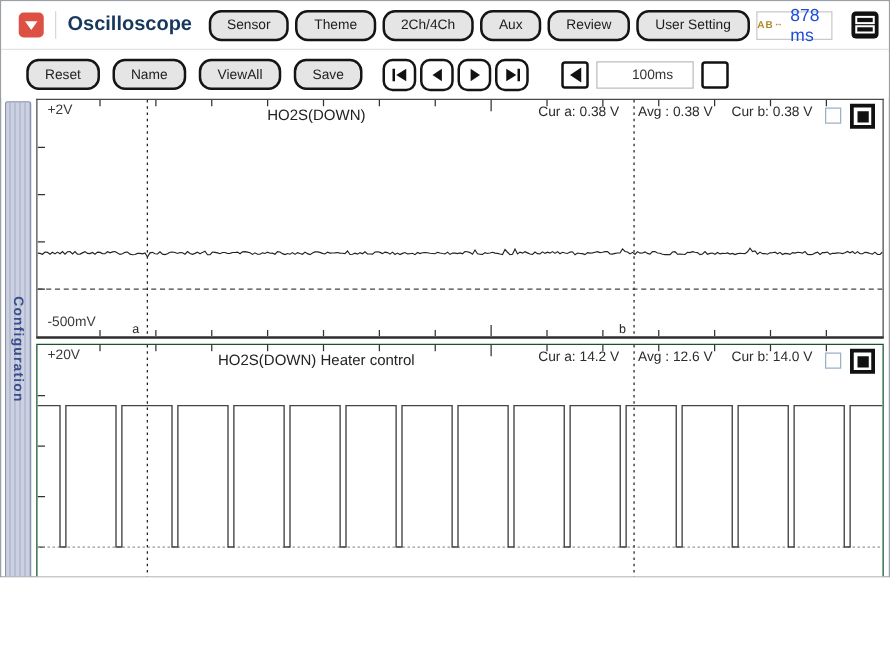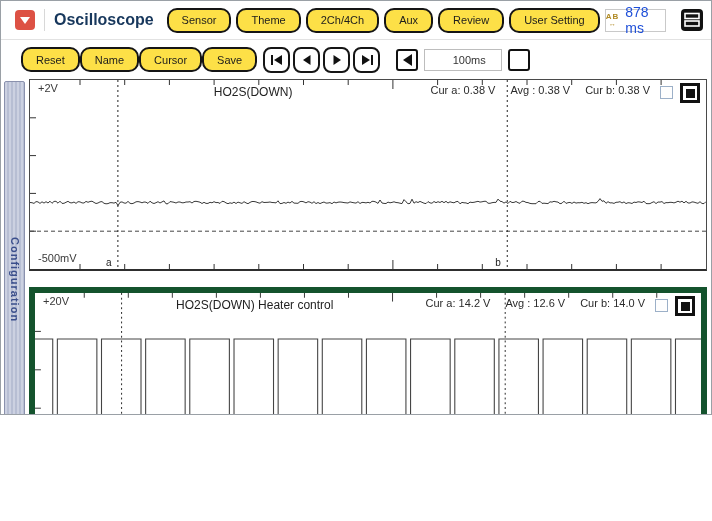--- a/index.html
+++ b/index.html
@@ -1,54 +1,54 @@
 <!DOCTYPE html>
 <html><head>
 <meta charset="utf-8">
 <style>
   * { margin:0; padding:0; box-sizing:border-box; }
   html,body { background:#fff; }
   body { font-family:"Liberation Sans","DejaVu Sans",sans-serif; }
   .window {
-    position:relative; width:712px; height:415px;
+    position:relative; width:712px; height:462px;
     background:#fff; border:1px solid #9aa0a6; overflow:hidden;
   }
 
   
   .row1 {
     position:absolute; left:0; top:0; right:0; height:39px;
     display:flex; align-items:center; padding:0 8px 0 14px; gap:5px;
     border-bottom:1px solid #e2e2e2; background:#fff;
   }
   .app-icon {
     width:20px; height:20px; border-radius:4px; background:#dd5144;
     display:flex; align-items:center; justify-content:center; flex:0 0 auto; cursor:pointer;
   }
   .app-icon .tri { width:0; height:0; border-left:5px solid transparent; border-right:5px solid transparent; border-top:7px solid #fff; }
   .vdiv { width:1px; height:22px; background:#d8d8d8; margin:0 4px; flex:0 0 auto; }
   .app-title { font-size:16px; font-weight:bold; color:#17375c; margin-right:8px; white-space:nowrap; }
   .btn {
-    border:2px solid #151515; border-radius:10px; background:#fde047; color:#1c1c1c;
+    border:2px solid #151515; border-radius:10px; background:#e5e5e5; color:#1c1c1c;
     font-size:11px; font-family:inherit; height:25px; padding:0 13px; cursor:pointer; white-space:nowrap;
     display:inline-flex; align-items:center; justify-content:center; gap:5px;
   }
   .time-box {
     margin-left:auto; width:128px; height:23px; border:1px solid #c9c9c9; background:#fff;
     display:flex; align-items:center; justify-content:center; gap:6px;
   }
-  .ab-icon { display:flex; flex-direction:column; align-items:center; line-height:1; color:#b08a24; }
+  .ab-icon { display:flex; flex-direction:row; align-items:center; line-height:1; color:#b08a24; }
   .ab-icon .ab-top { font-size:8px; font-weight:bold; letter-spacing:1px; }
   .ab-icon .ab-bot { font-size:7px; margin-top:-1px; }
   .time-text { font-size:14px; color:#1d4ed8; }
   .menu-icon { margin-left:10px; flex:0 0 auto; cursor:pointer; display:block; }
 
   
   .row2 {
     position:absolute; left:0; top:40px; right:0; height:37px;
-    display:flex; align-items:center; padding:0 6px 0 20px; background:#fff;
+    display:flex; align-items:center; padding:0 6px 0 20px; gap:10px; background:#fff;
   }
   .spinner { display:flex; flex-direction:column; align-items:center; }
   .spin-up { width:0; height:0; border-left:4px solid transparent; border-right:4px solid transparent; border-bottom:5px solid #111; margin-bottom:2px; }
   .spin-down { width:0; height:0; border-left:4px solid transparent; border-right:4px solid transparent; border-top:5px solid #111; }
   .navgroup { display:flex; gap:3px; margin-left:6px; }
   .navbtn {
     width:27px; height:26px; border:2px solid #151515; border-radius:8px; background:#fff; cursor:pointer;
     display:inline-flex; align-items:center; justify-content:center; padding:0;
   }
   .tbgroup { display:flex; align-items:center; gap:6px; margin-left:16px; }
@@ -67,21 +67,21 @@
     display:flex; align-items:center; justify-content:center;
   }
   .sidebar span {
     writing-mode:vertical-rl; font-size:11px; font-weight:bold; color:#3b4f8c; letter-spacing:1px; white-space:nowrap;
   }
 
   
   .charts { position:absolute; left:28px; top:78px; width:678px; height:400px; }
   .channel { position:relative; width:678px; background:#fff; }
   .ch1 { height:192px; border:1px solid #4a4a4a; border-bottom:2px solid #2e2e2e; }
-  .ch2 { height:204px; margin-top:16px; border:6px solid #14532d; }
+  .ch2 { height:204px; margin-top:4px; border:1px solid #14532d; }
   .wave-svg { display:block; width:100%; height:100%; }
   .ch-scale-top { position:absolute; top:2px; left:8px; font-size:11px; color:#3a3a3a; }
   .ch-scale-bottom { position:absolute; bottom:5px; left:8px; font-size:11px; color:#3a3a3a; }
   .ch-title { position:absolute; top:5px; left:33%; transform:translateX(-50%); font-size:12px; color:#222; white-space:nowrap; }
   .ch-meas {
     position:absolute; top:4px; right:56px; display:flex; gap:15px;
     font-size:11px; color:#2b2b2b; white-space:nowrap;
   }
   .ch-checkbox { position:absolute; top:6px; right:33px; width:13px; height:13px; border:1px solid #9cb0c8; background:#fefefe; cursor:pointer; }
   .ch-indicator {
@@ -134,21 +134,21 @@
     <svg class="menu-icon" width="22" height="22" viewBox="0 0 22 22">
       <rect x="0" y="0" width="22" height="22" rx="4" fill="#111"></rect>
       <rect x="4" y="4.5" width="14" height="5" fill="#111" stroke="#fff" stroke-width="1.6"></rect>
       <rect x="4" y="12" width="14" height="5" fill="#111" stroke="#fff" stroke-width="1.6"></rect>
     </svg>
   </div>
 
   <div class="row2">
     <button class="btn">Reset</button>
     <button class="btn">Name</button>
-    <button class="btn">Cursor</button>
+    <button class="btn">ViewAll</button>
     <button class="btn">Save</button>
     <span class="navgroup">
       <button class="navbtn">
         <svg width="14" height="12" viewBox="0 0 14 12">
             <rect x="1" y="1" width="2" height="10" fill="#111"></rect>
             <polygon points="12,1 12,11 4,6" fill="#111"></polygon>
           </svg>
       </button>
       <button class="navbtn">
         <svg width="14" height="12" viewBox="0 0 14 12">

